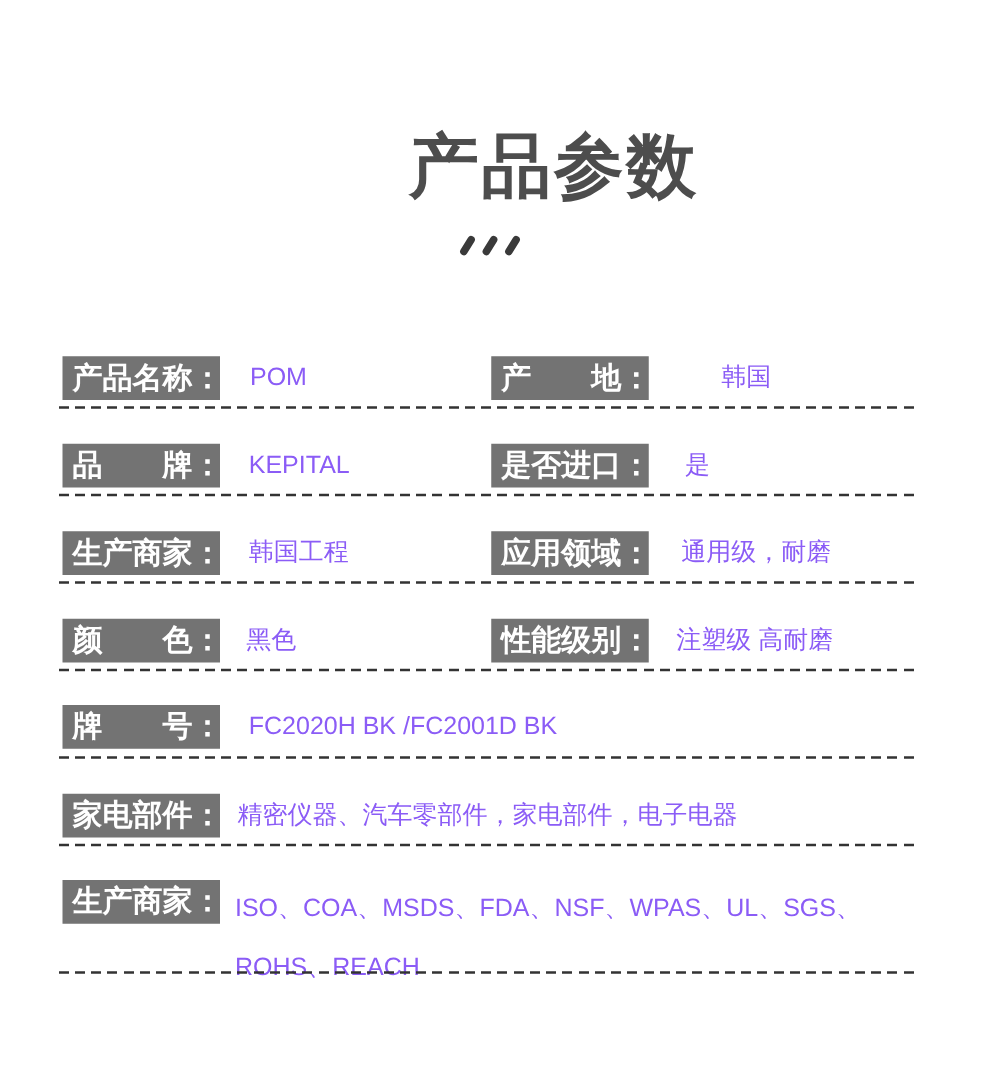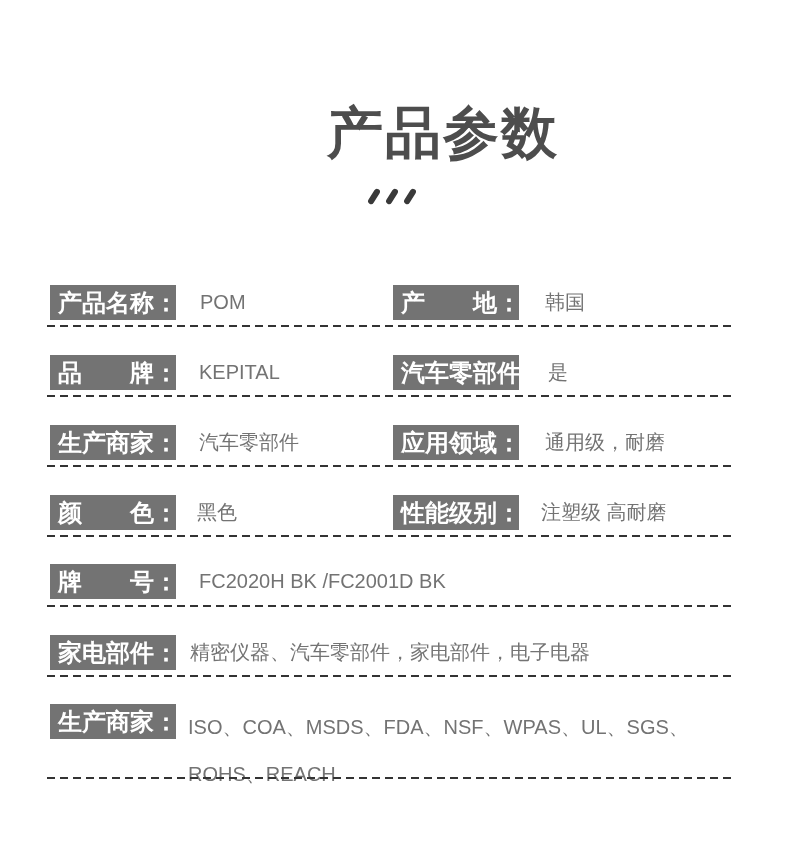--- a/index.html
+++ b/index.html
@@ -8,21 +8,21 @@
   .title { position:absolute; left:0; width:790px; top:98px; text-align:center;
            font-size:56px; font-weight:bold; color:#4d4d4d; letter-spacing:2px; line-height:70px;padding-left:48px; }
   .slashes { position:absolute; left:365px; top:186px; width:60px; height:22px; }
   .slash { position:absolute; top:2px; width:6px; height:17px; background:#3a3a3a;
            border-radius:3px; transform:rotate(32deg); }
   .row { position:absolute; left:0; width:790px; }
   .cell { position:absolute; top:0; height:35px; }
   .label { position:absolute; top:0; width:126px; height:35px; background:#737373; color:#fff;
            font-weight:bold; font-size:24px; line-height:35px; padding-left:8px; box-sizing:border-box;
            white-space:pre; letter-spacing:0px; }
-  .value { position:absolute; top:0; font-size:20px; line-height:35px; color:#737373; white-space:nowrap; }
+  .value { position:absolute; top:0; font-size:20px; line-height:35px; color:#8b5cf6; white-space:nowrap; }
   .value.wrap { white-space:normal; width:540px; line-height:47px; }
   .dash { position:absolute; left:47px; width:688px; height:1.5px;
           background:repeating-linear-gradient(90deg,#333 0 8px,transparent 8px 13px); }
 </style>
 </head>
 <body>
 
 <div class="title">产品参数</div>
 
 <div class="slashes">
@@ -31,41 +31,41 @@
   <span class="slash" style="left:42px"></span>
 </div>
 
 <div class="row" style="top:285px">
   <div class="cell">
     <div class="label" style="left:50px">产品名称：</div>
     <div class="value" style="left:200px">POM</div>
   </div>
   <div class="cell">
     <div class="label" style="left:393px">产　　地：</div>
-    <div class="value" style="left:545px">韩国</div>
+    <div class="value" style="left:577px">韩国</div>
   </div>
 </div>
 <div class="dash" style="top:325px"></div>
 
 <div class="row" style="top:355px">
   <div class="cell">
     <div class="label" style="left:50px">品　　牌：</div>
     <div class="value" style="left:199px">KEPITAL</div>
   </div>
   <div class="cell">
-    <div class="label" style="left:393px">汽车零部件：</div>
+    <div class="label" style="left:393px">是否进口：</div>
     <div class="value" style="left:548px">是</div>
   </div>
 </div>
 <div class="dash" style="top:395px"></div>
 
 <div class="row" style="top:425px">
   <div class="cell">
     <div class="label" style="left:50px">生产商家：</div>
-    <div class="value" style="left:199px">汽车零部件</div>
+    <div class="value" style="left:199px">韩国工程</div>
   </div>
   <div class="cell">
     <div class="label" style="left:393px">应用领域：</div>
     <div class="value" style="left:545px">通用级，耐磨</div>
   </div>
 </div>
 <div class="dash" style="top:465px"></div>
 
 <div class="row" style="top:495px">
   <div class="cell">

